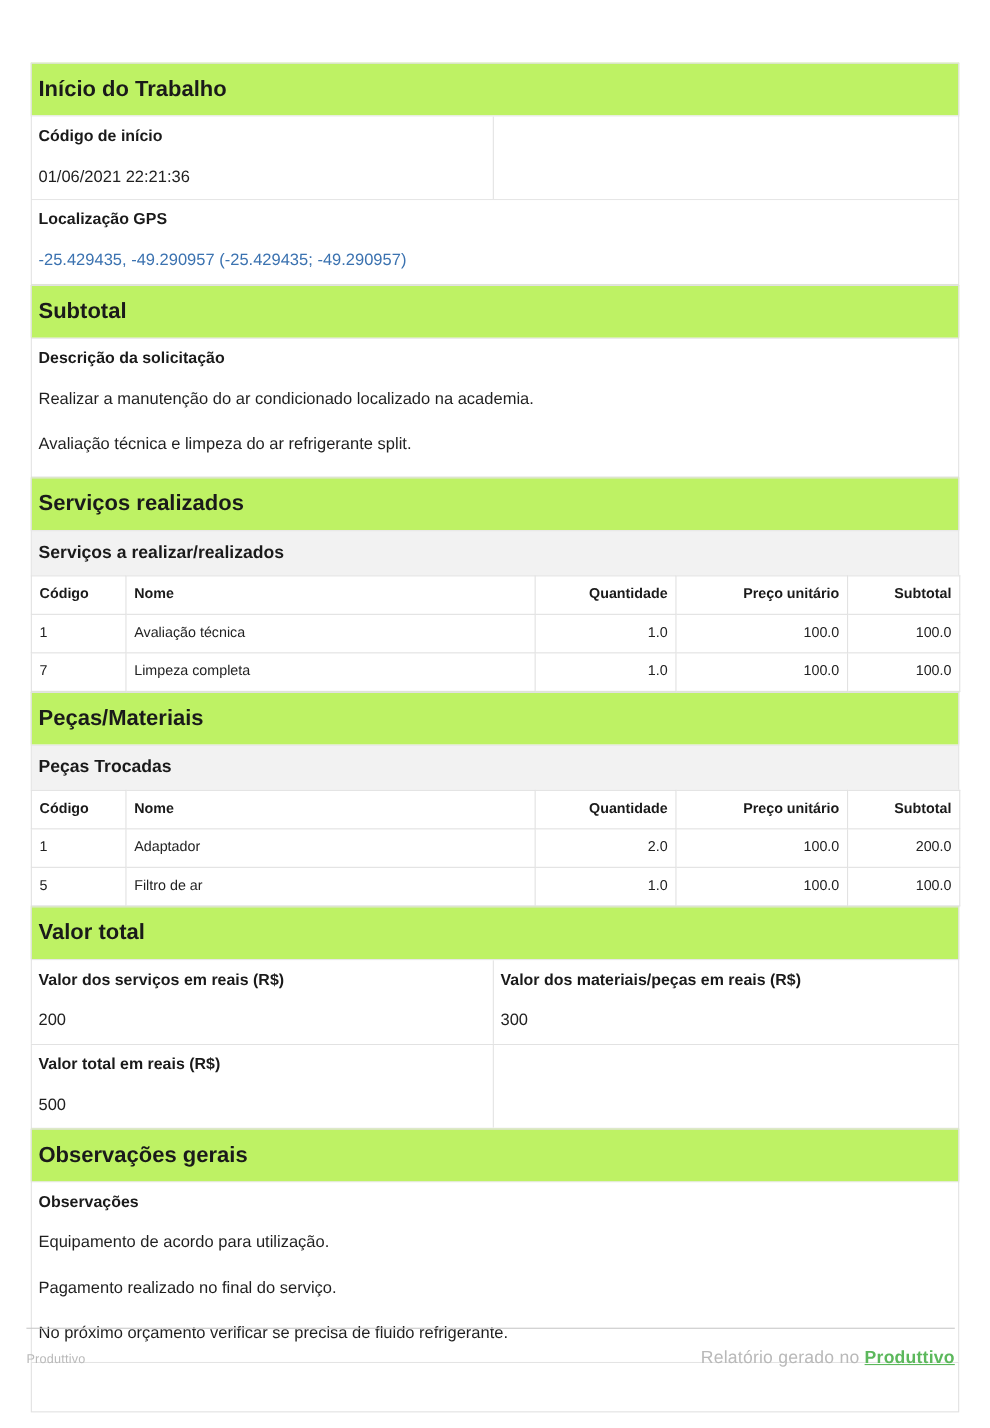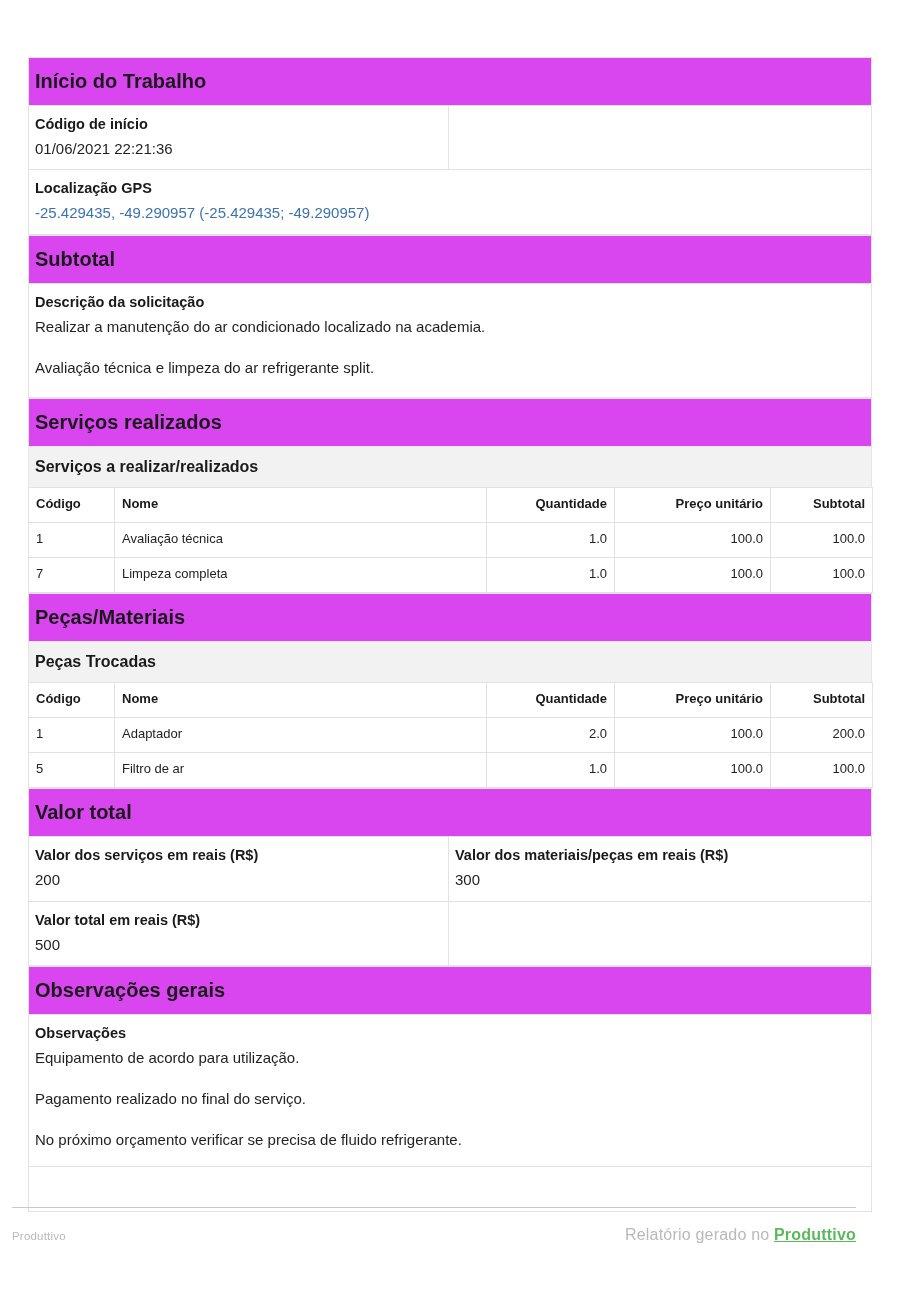--- a/index.html
+++ b/index.html
@@ -20,21 +20,21 @@
   }
   .doc {
     position: absolute;
     left: 28px;
     top: 57px;
     width: 844px;
   }
 
   
   .section-head {
-    background: #d946ef;
+    background: #bef264;
     border: 1px solid #e2e2e2;
     border-bottom: none;
     padding: 11px 6px 12px 6px;
     font-size: 20px;
     font-weight: bold;
     color: #1a1a1a;
     line-height: 1.2;
   }
   .sub-head {
     background: #f2f2f2;
@@ -72,21 +72,21 @@
   .field-label {
     font-size: 14.5px;
     font-weight: bold;
     color: #1a1a1a;
     line-height: 1.45;
   }
   .field-value {
     font-size: 15px;
     color: #1f1f1f;
     line-height: 1.55;
-    margin-top: 2px;
+    margin-top: 14px;
   }
   .field-value.link {
     color: #3b72b0;
   }
   .field-value p {
     margin: 0 0 18px 0;
   }
   .field-value p:last-child { margin-bottom: 0; }
 
   .blank-row {
@@ -124,21 +124,21 @@
   .col-codigo { width: 86px; }
   .col-nome   { width: 372px; }
   .col-qtd    { width: 128px; text-align: right !important; }
   .col-preco  { width: 156px; text-align: right !important; }
   .col-sub    { width: 102px; text-align: right !important; }
   .ta-right { text-align: right !important; }
 
   
   .footer {
     position: absolute;
-    left: 12px;
+    left: 24px;
     top: 1207px;
     width: 844px;
     border-top: 1px solid #c9c9c9;
     padding-top: 18px;
     display: flex;
     justify-content: space-between;
     align-items: baseline;
   }
   .footer-left {
     font-size: 11.5px;

